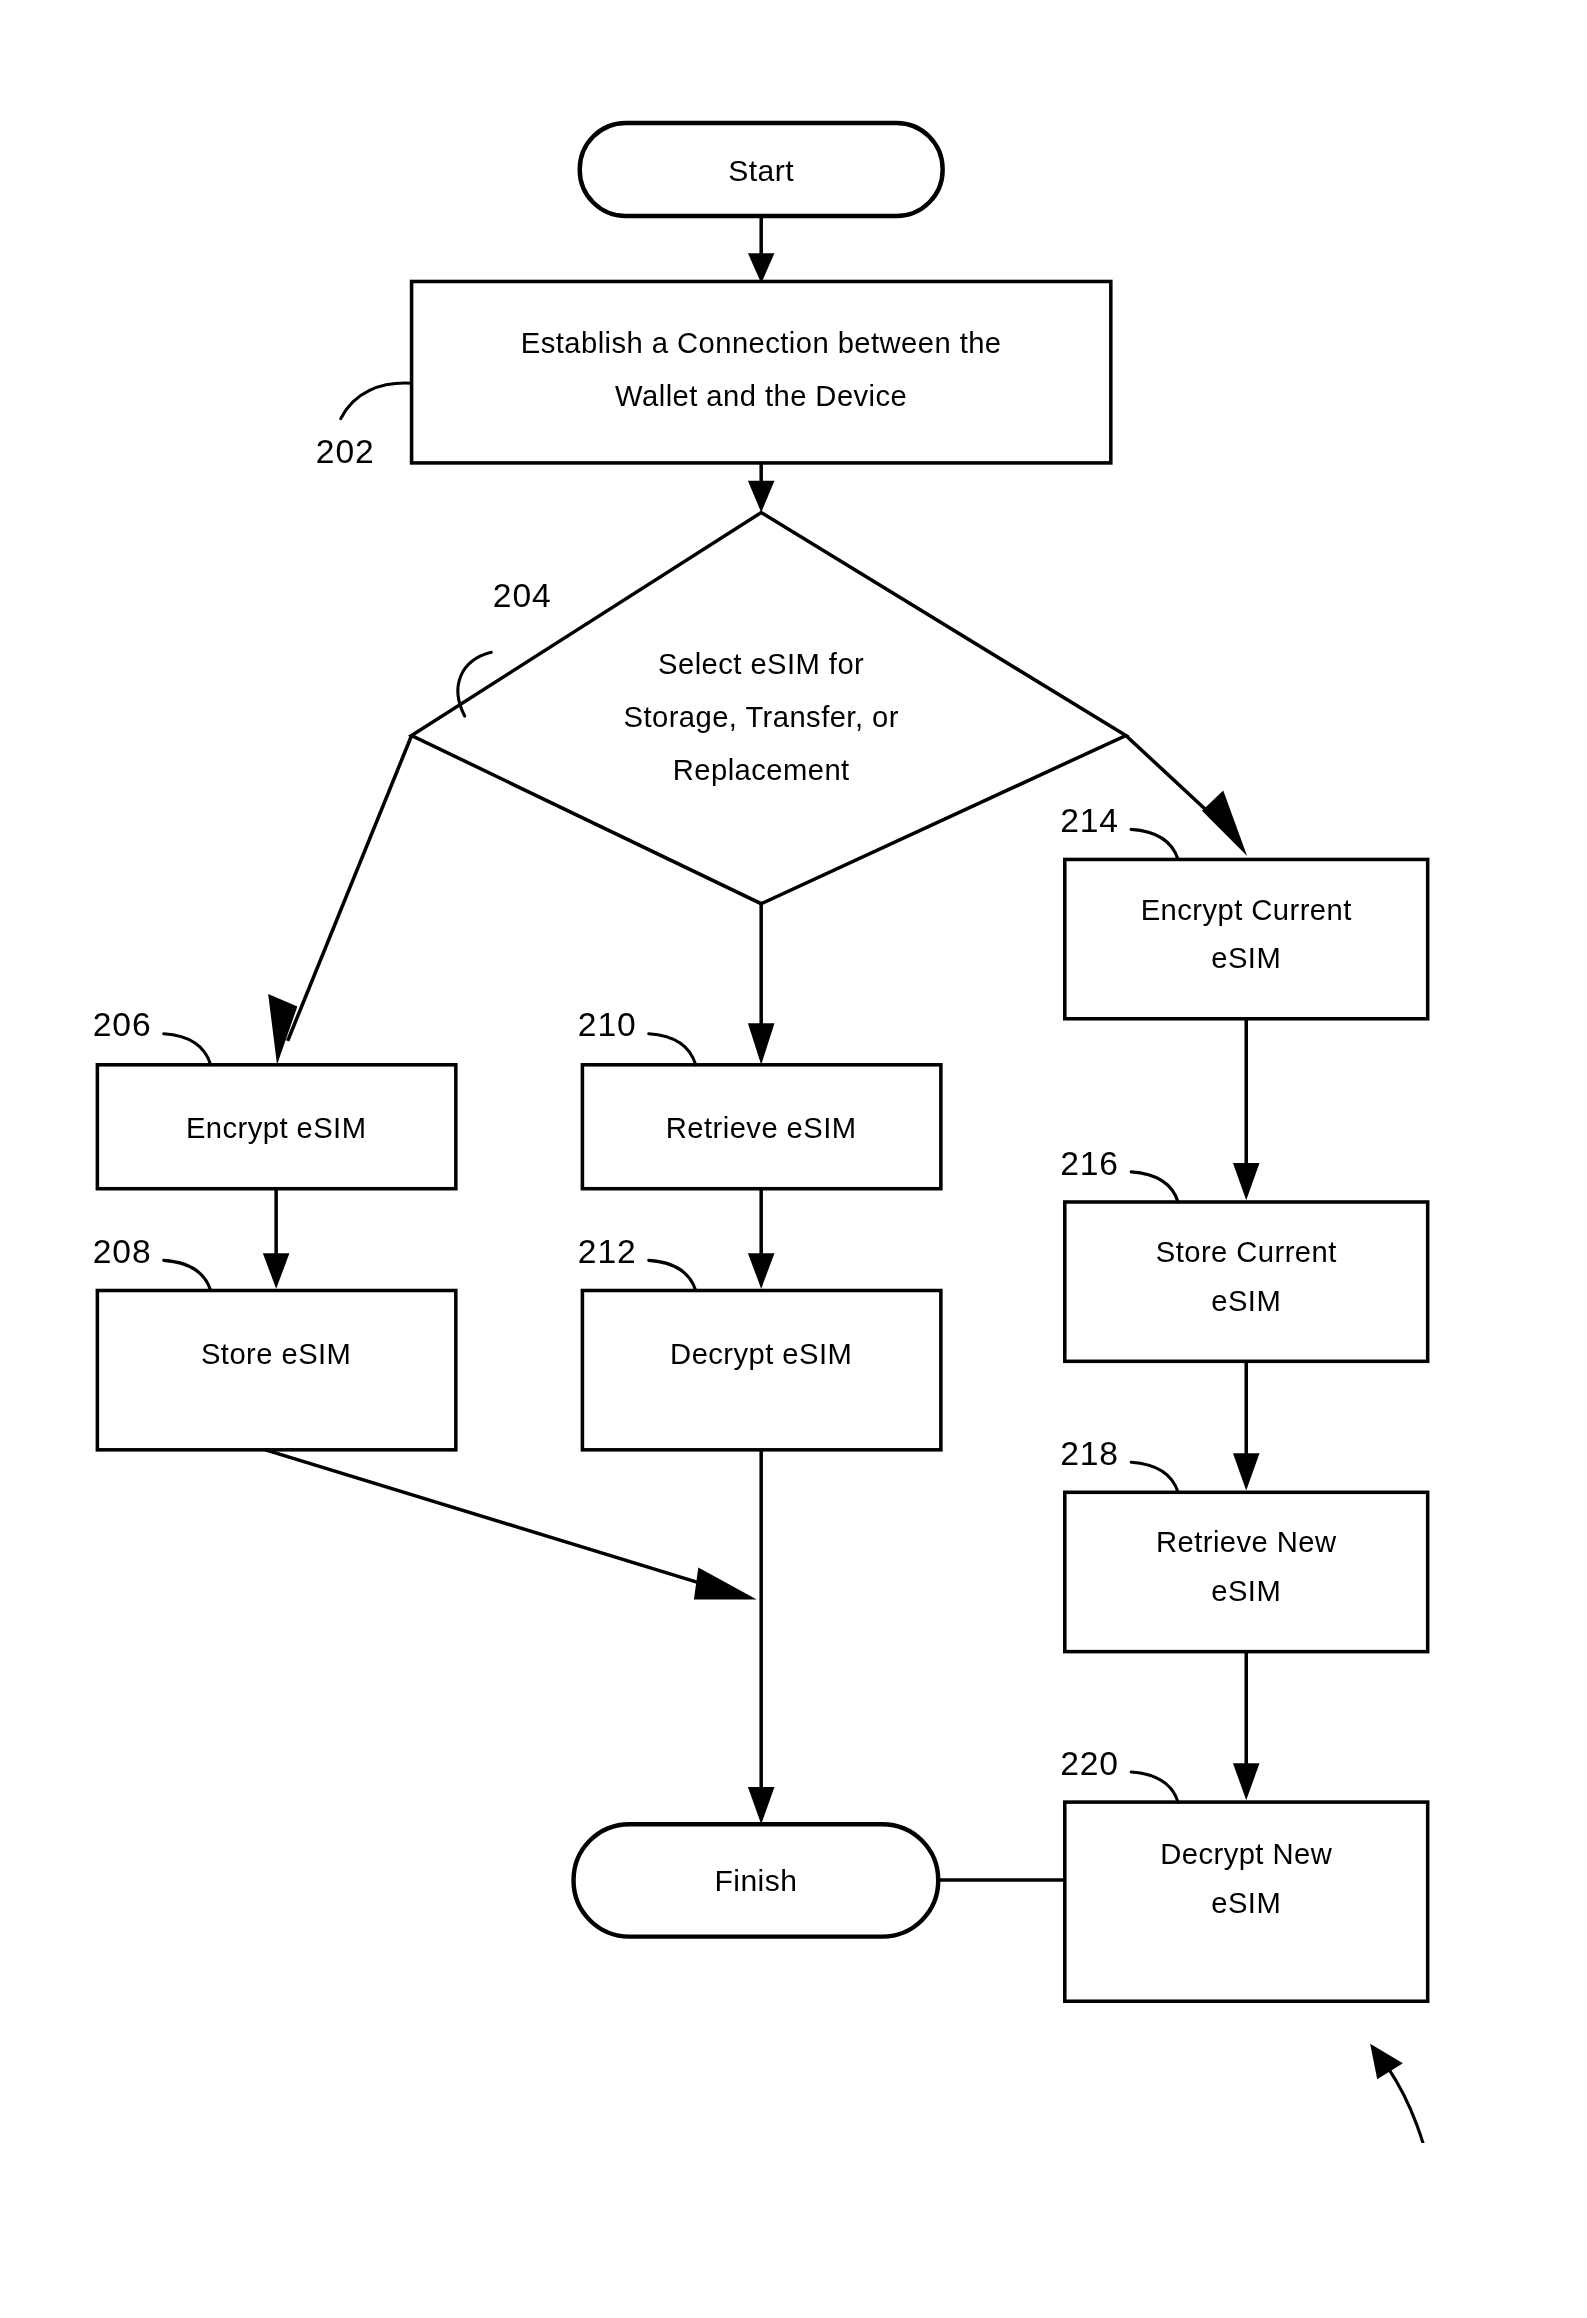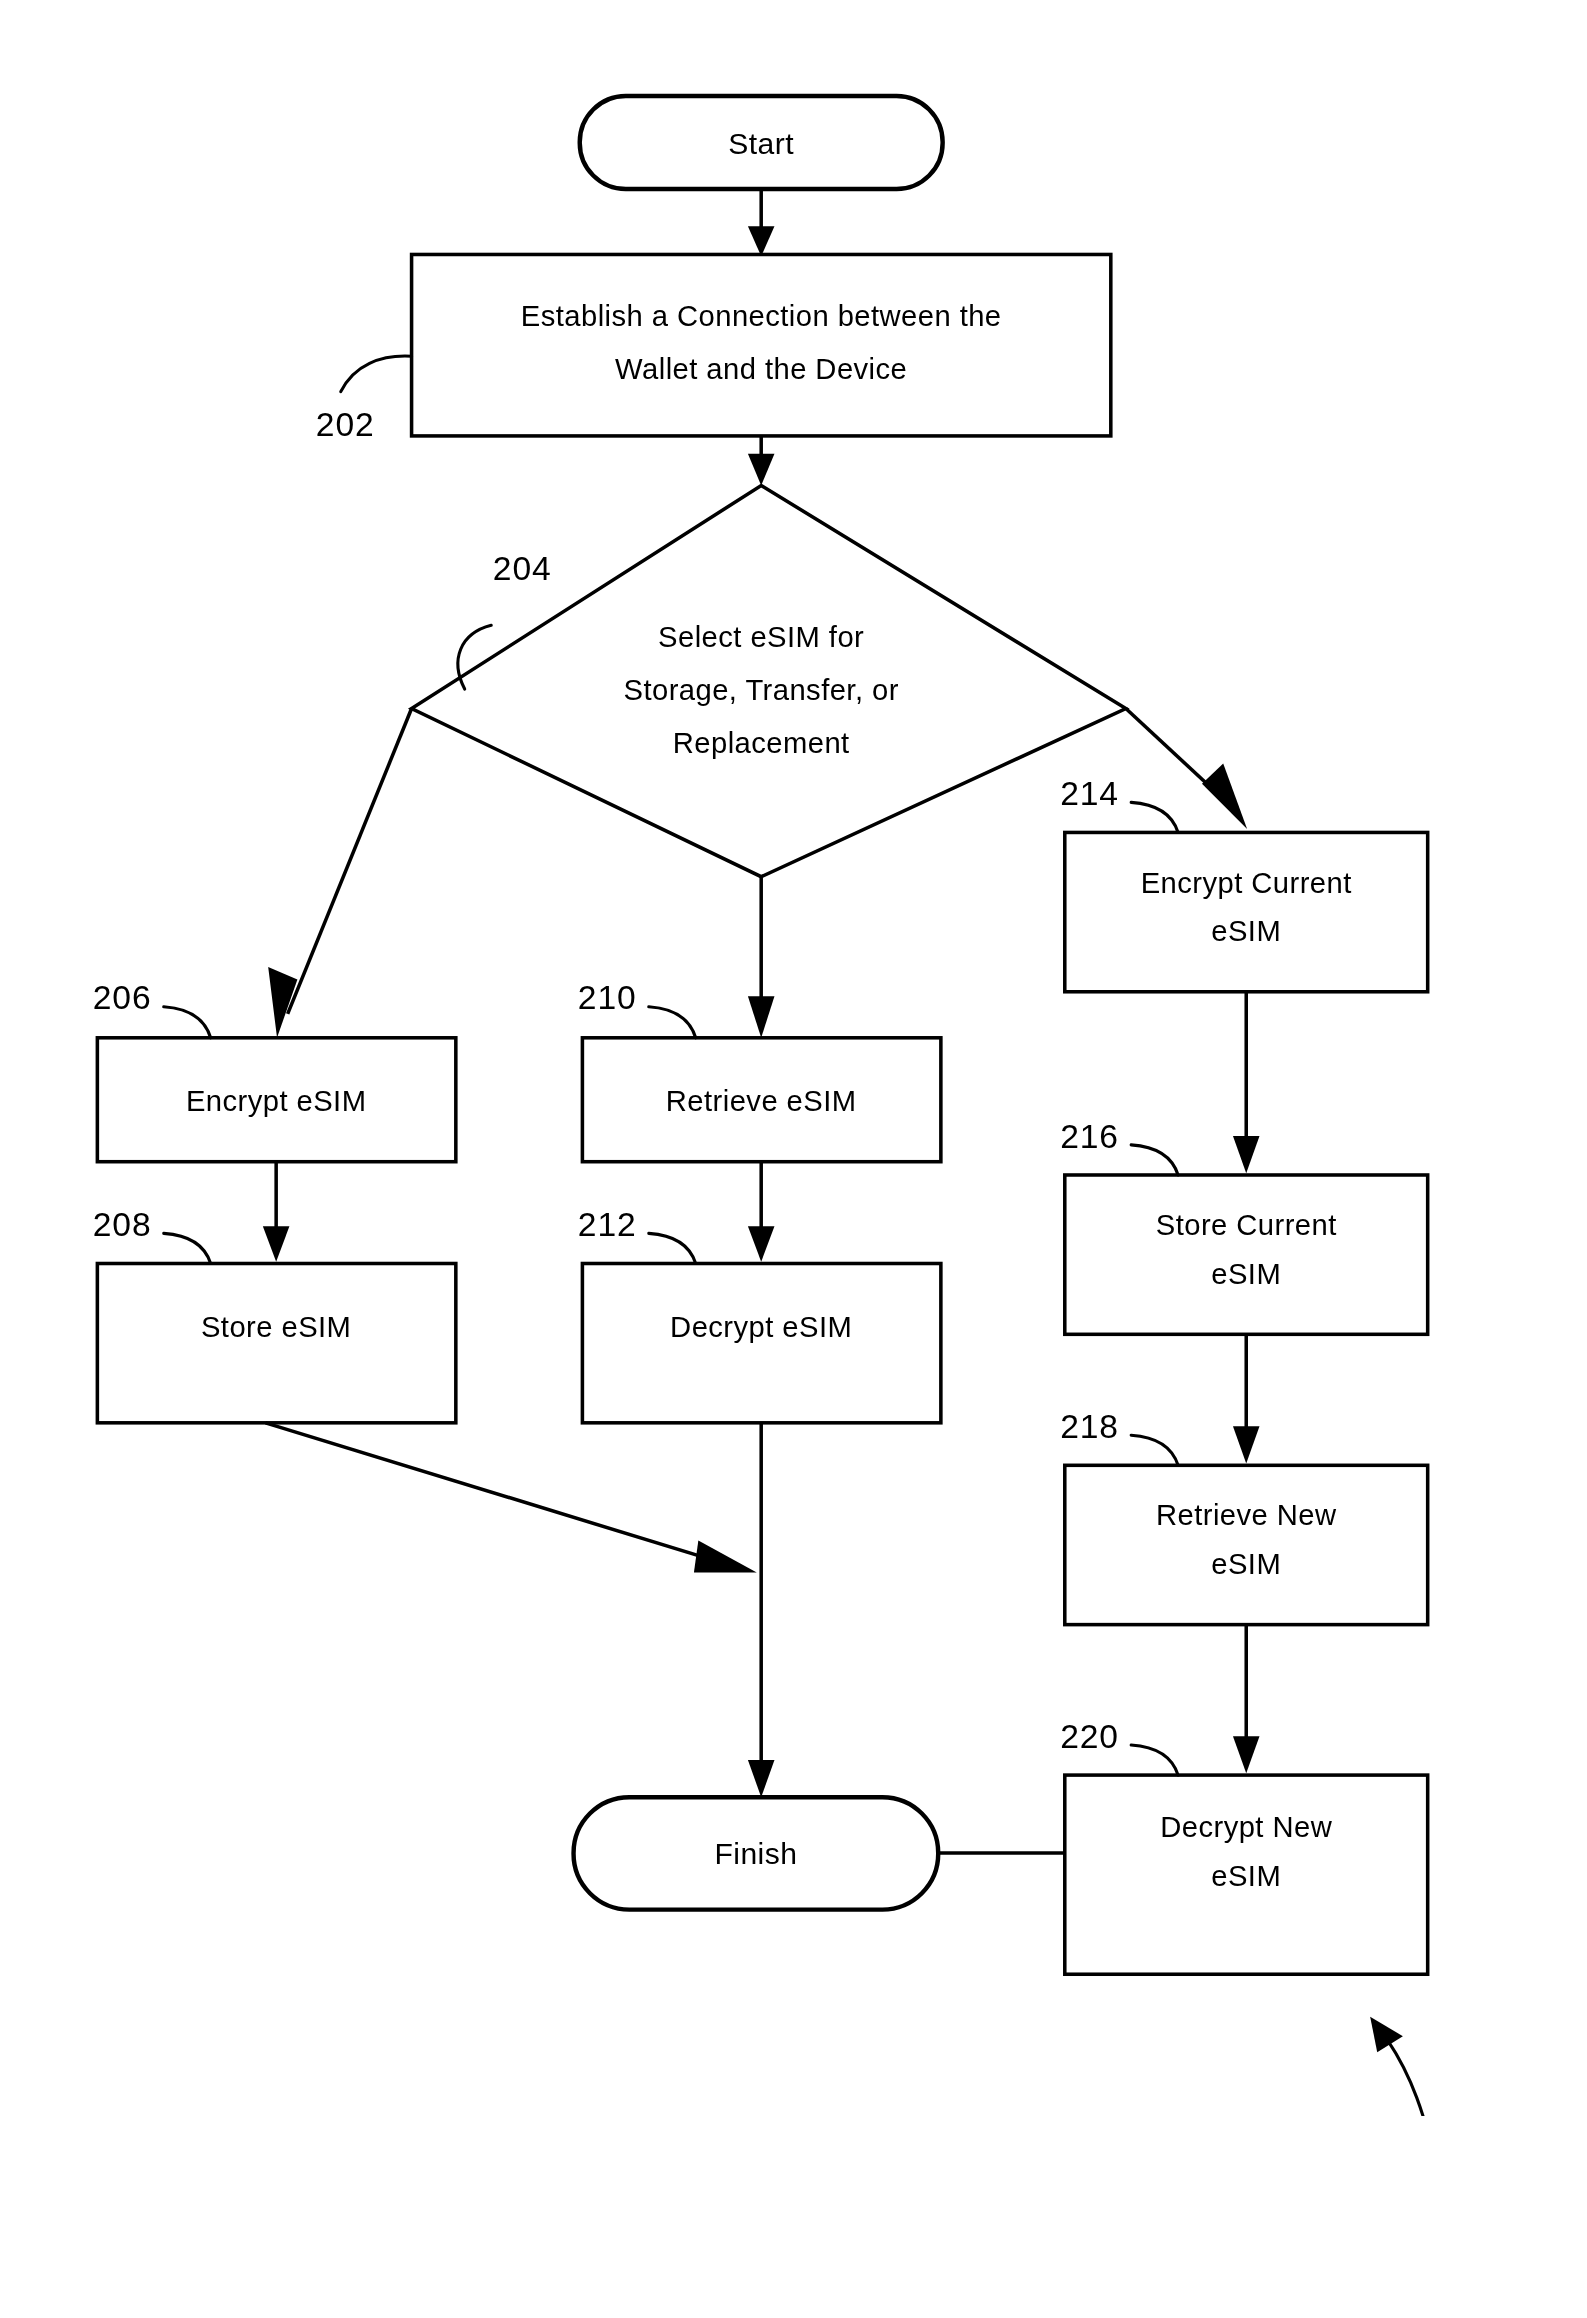--- a/index.html
+++ b/index.html
@@ -10,20 +10,21 @@
   }
   body {
     font-family: "Liberation Sans", sans-serif;
   }
   #figure-root {
     position: relative;
     width: 1587px;
     height: 2116px;
     background: #ffffff;
     overflow: hidden;
+    margin-top: 27px;
   }
   svg#flowchart {
     display: block;
     width: 1587px;
     height: 2319px;
   }
   .shape-outline {
     fill: #ffffff;
     stroke: #000000;
     stroke-width: 4;

